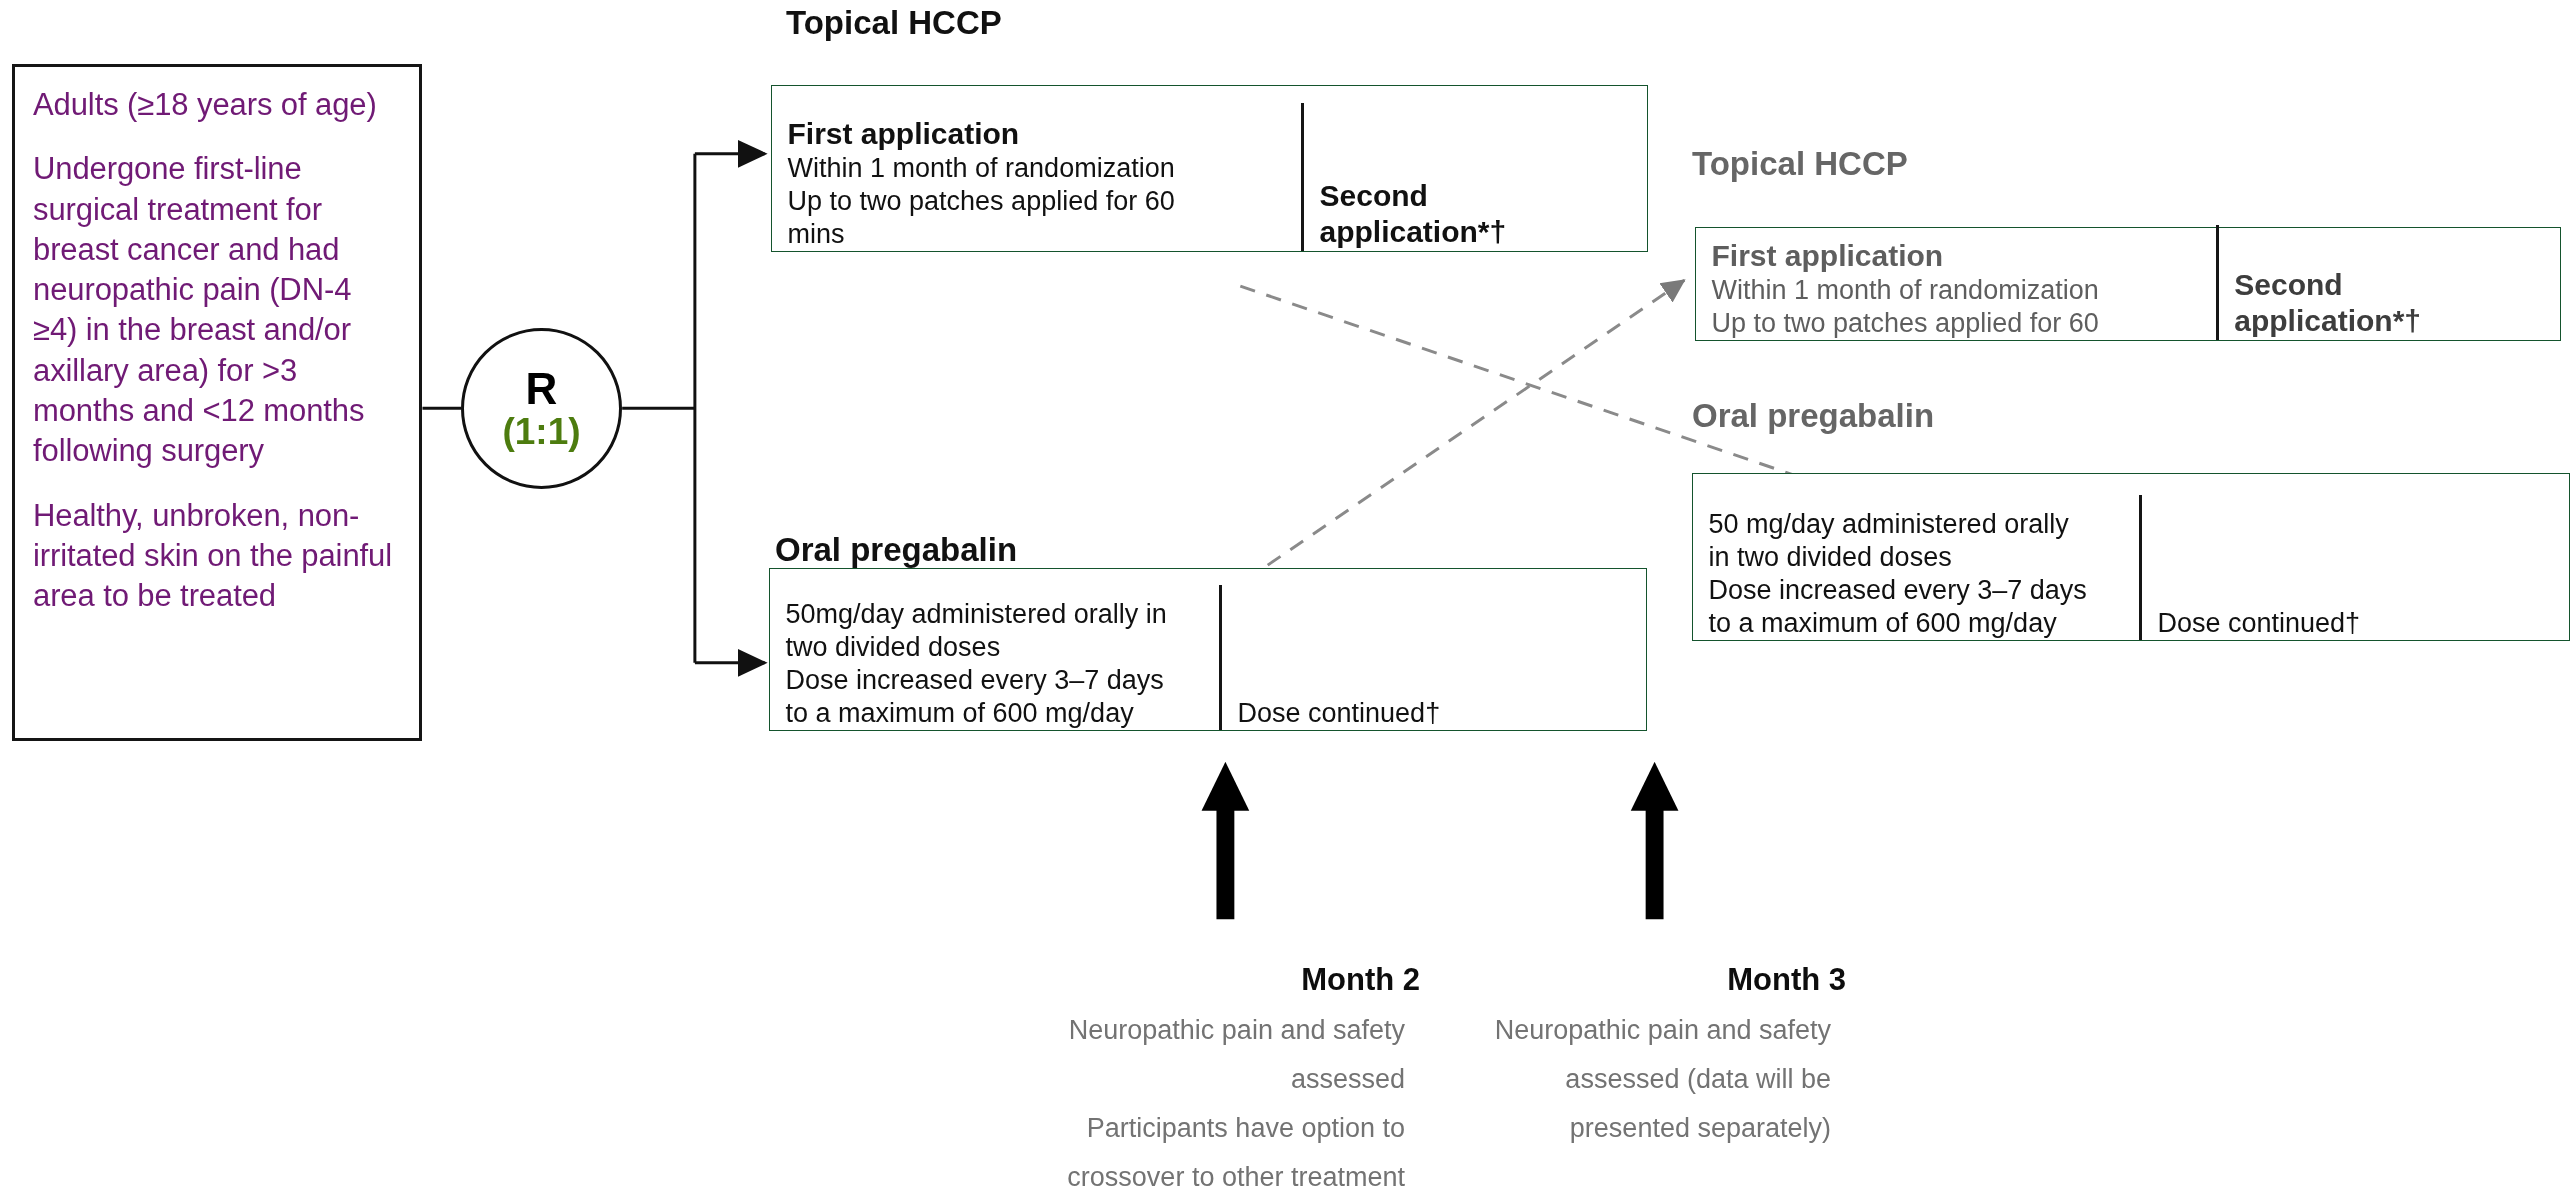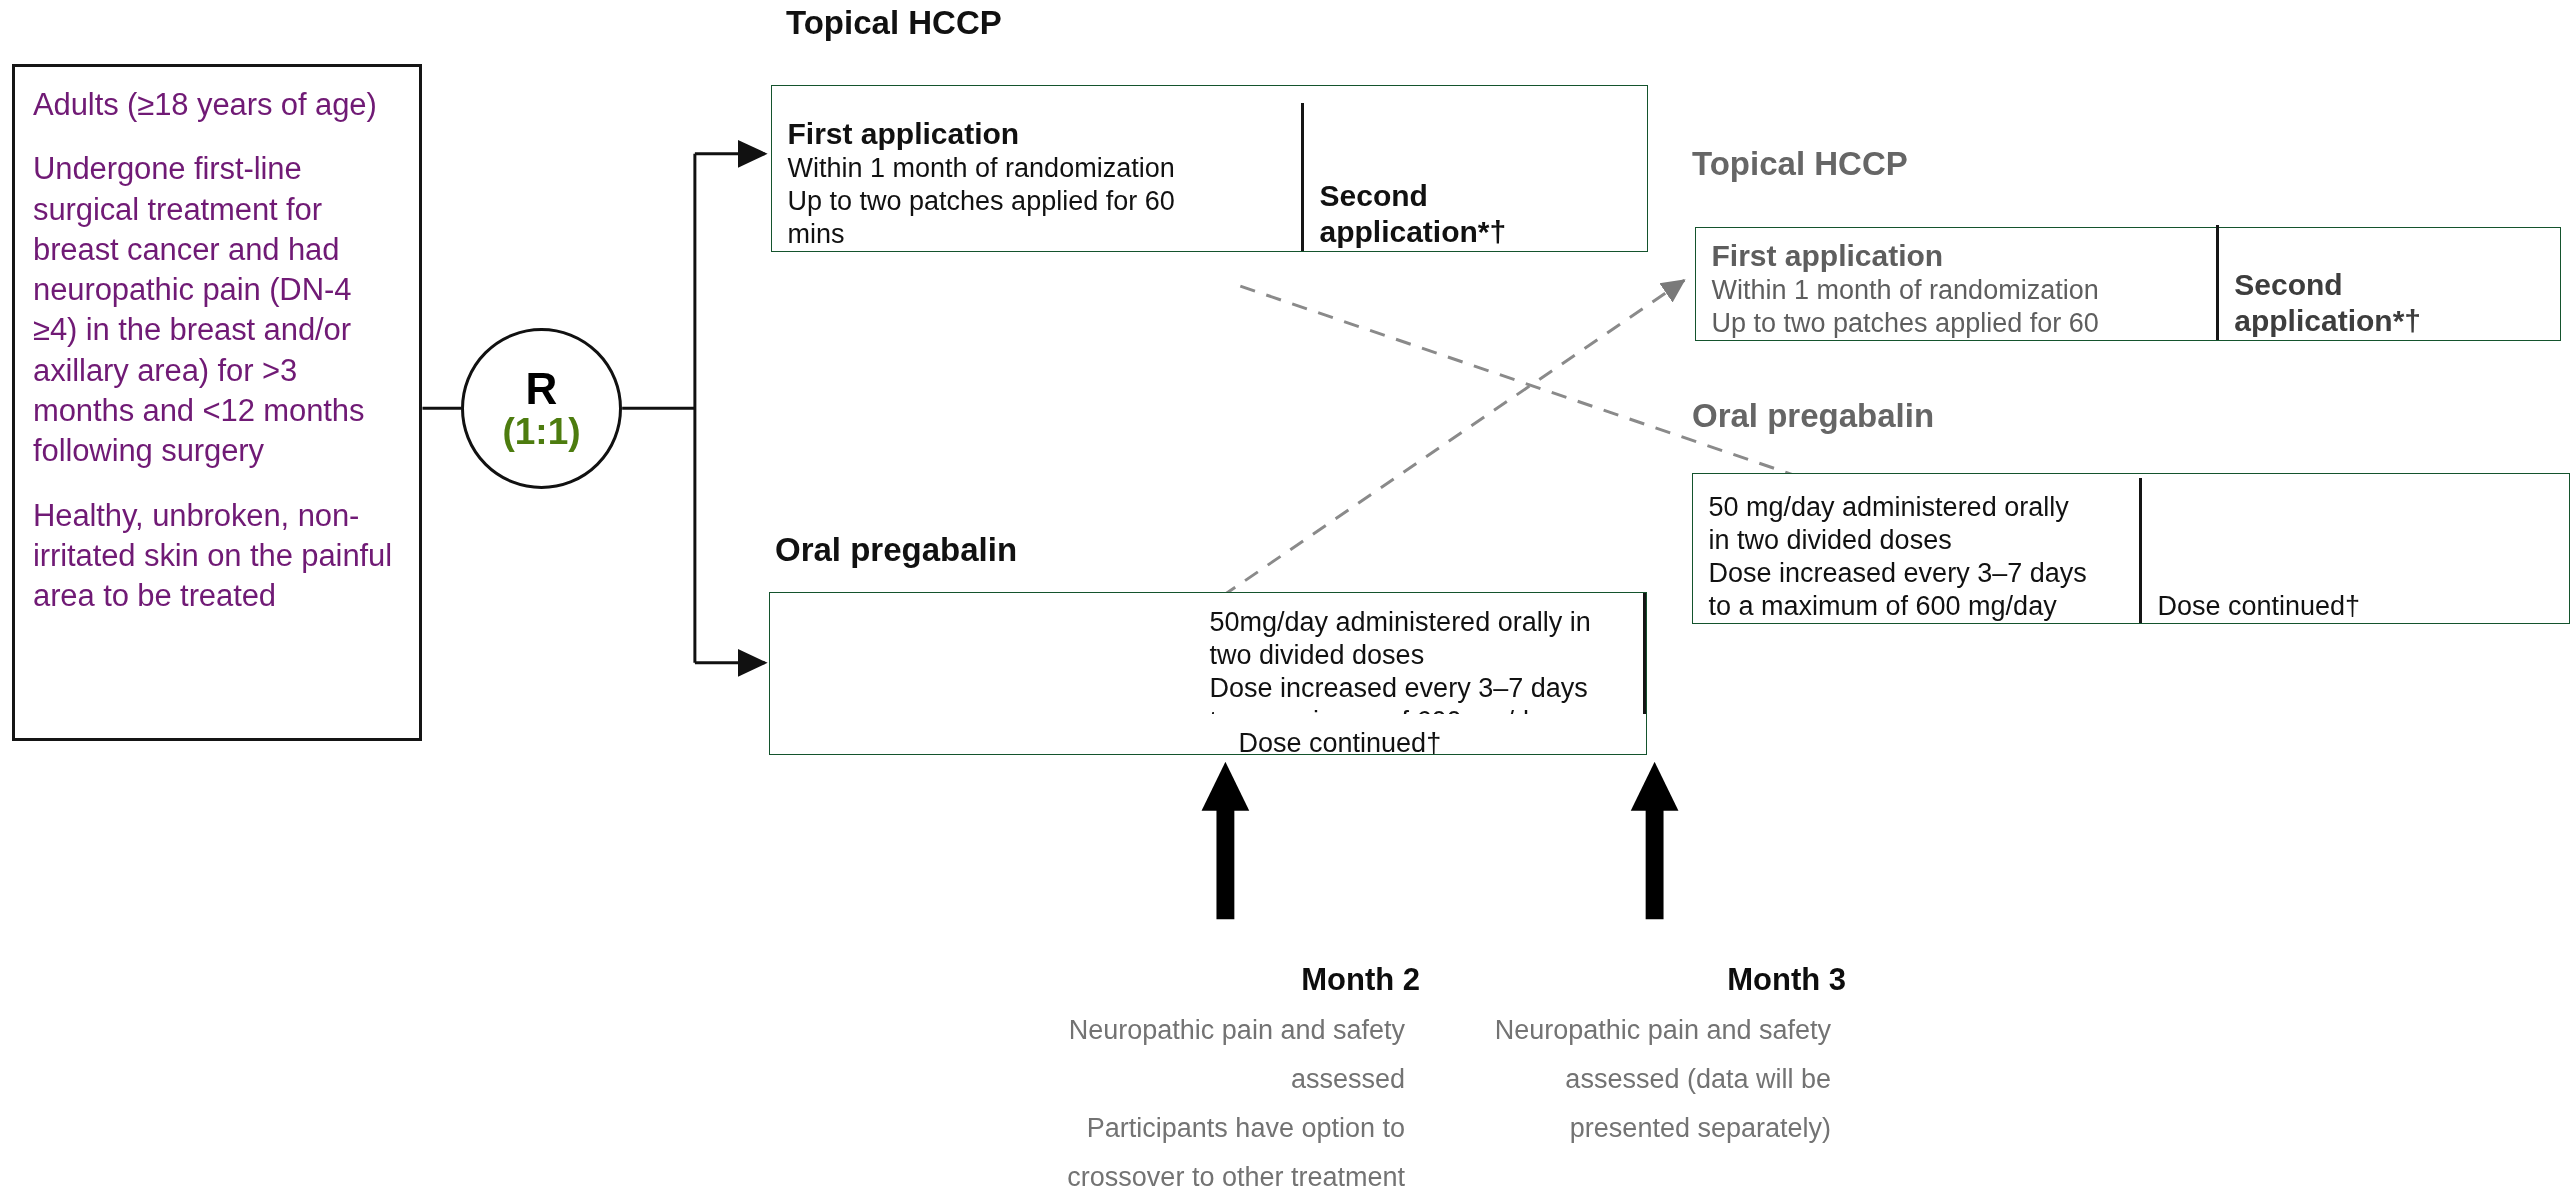--- a/index.html
+++ b/index.html
@@ -184,21 +184,21 @@
       <p class="cell-line">mins</p>
     </div>
     <div class="tcell" style="width:342px;">
       <p class="cell-title">Second</p>
       <p class="cell-title">application*†</p>
     </div>
   </div>
 
   <div class="abs grp-heading" style="left:775px; top:531px;">Oral pregabalin</div>
 
-  <div class="abs tbox" style="left:769px; top:592px; width:878px; height:163px;flex-direction:column;">
+  <div class="abs tbox" style="left:769px; top:568px; width:878px; height:163px;">
     <div class="tcell left-cell" style="width:452px;">
       <p class="cell-line">50mg/day administered orally in</p>
       <p class="cell-line">two divided doses</p>
       <p class="cell-line">Dose increased every  3–7 days</p>
       <p class="cell-line">to a maximum of 600 mg/day</p>
     </div>
     <div class="tcell" style="width:423px;">
       <p class="cell-line">Dose continued†</p>
     </div>
   </div>
@@ -213,21 +213,21 @@
 
     </div>
     <div class="tcell" style="width:342px;">
       <p class="cell-title dark">Second</p>
       <p class="cell-title dark">application*†</p>
     </div>
   </div>
 
   <div class="abs grp-heading muted" style="left:1692px; top:397px;">Oral pregabalin</div>
 
-  <div class="abs tbox" style="left:1692px; top:473px; width:878px; height:151px;">
+  <div class="abs tbox" style="left:1692px; top:473px; width:878px; height:168px;">
     <div class="tcell left-cell" style="width:450px;">
       <p class="cell-line">50 mg/day administered orally</p>
       <p class="cell-line">in two divided doses</p>
       <p class="cell-line">Dose increased every 3–7 days</p>
       <p class="cell-line">to a maximum of 600 mg/day</p>
     </div>
     <div class="tcell" style="width:428px;">
       <p class="cell-line">Dose continued†</p>
     </div>
   </div>

